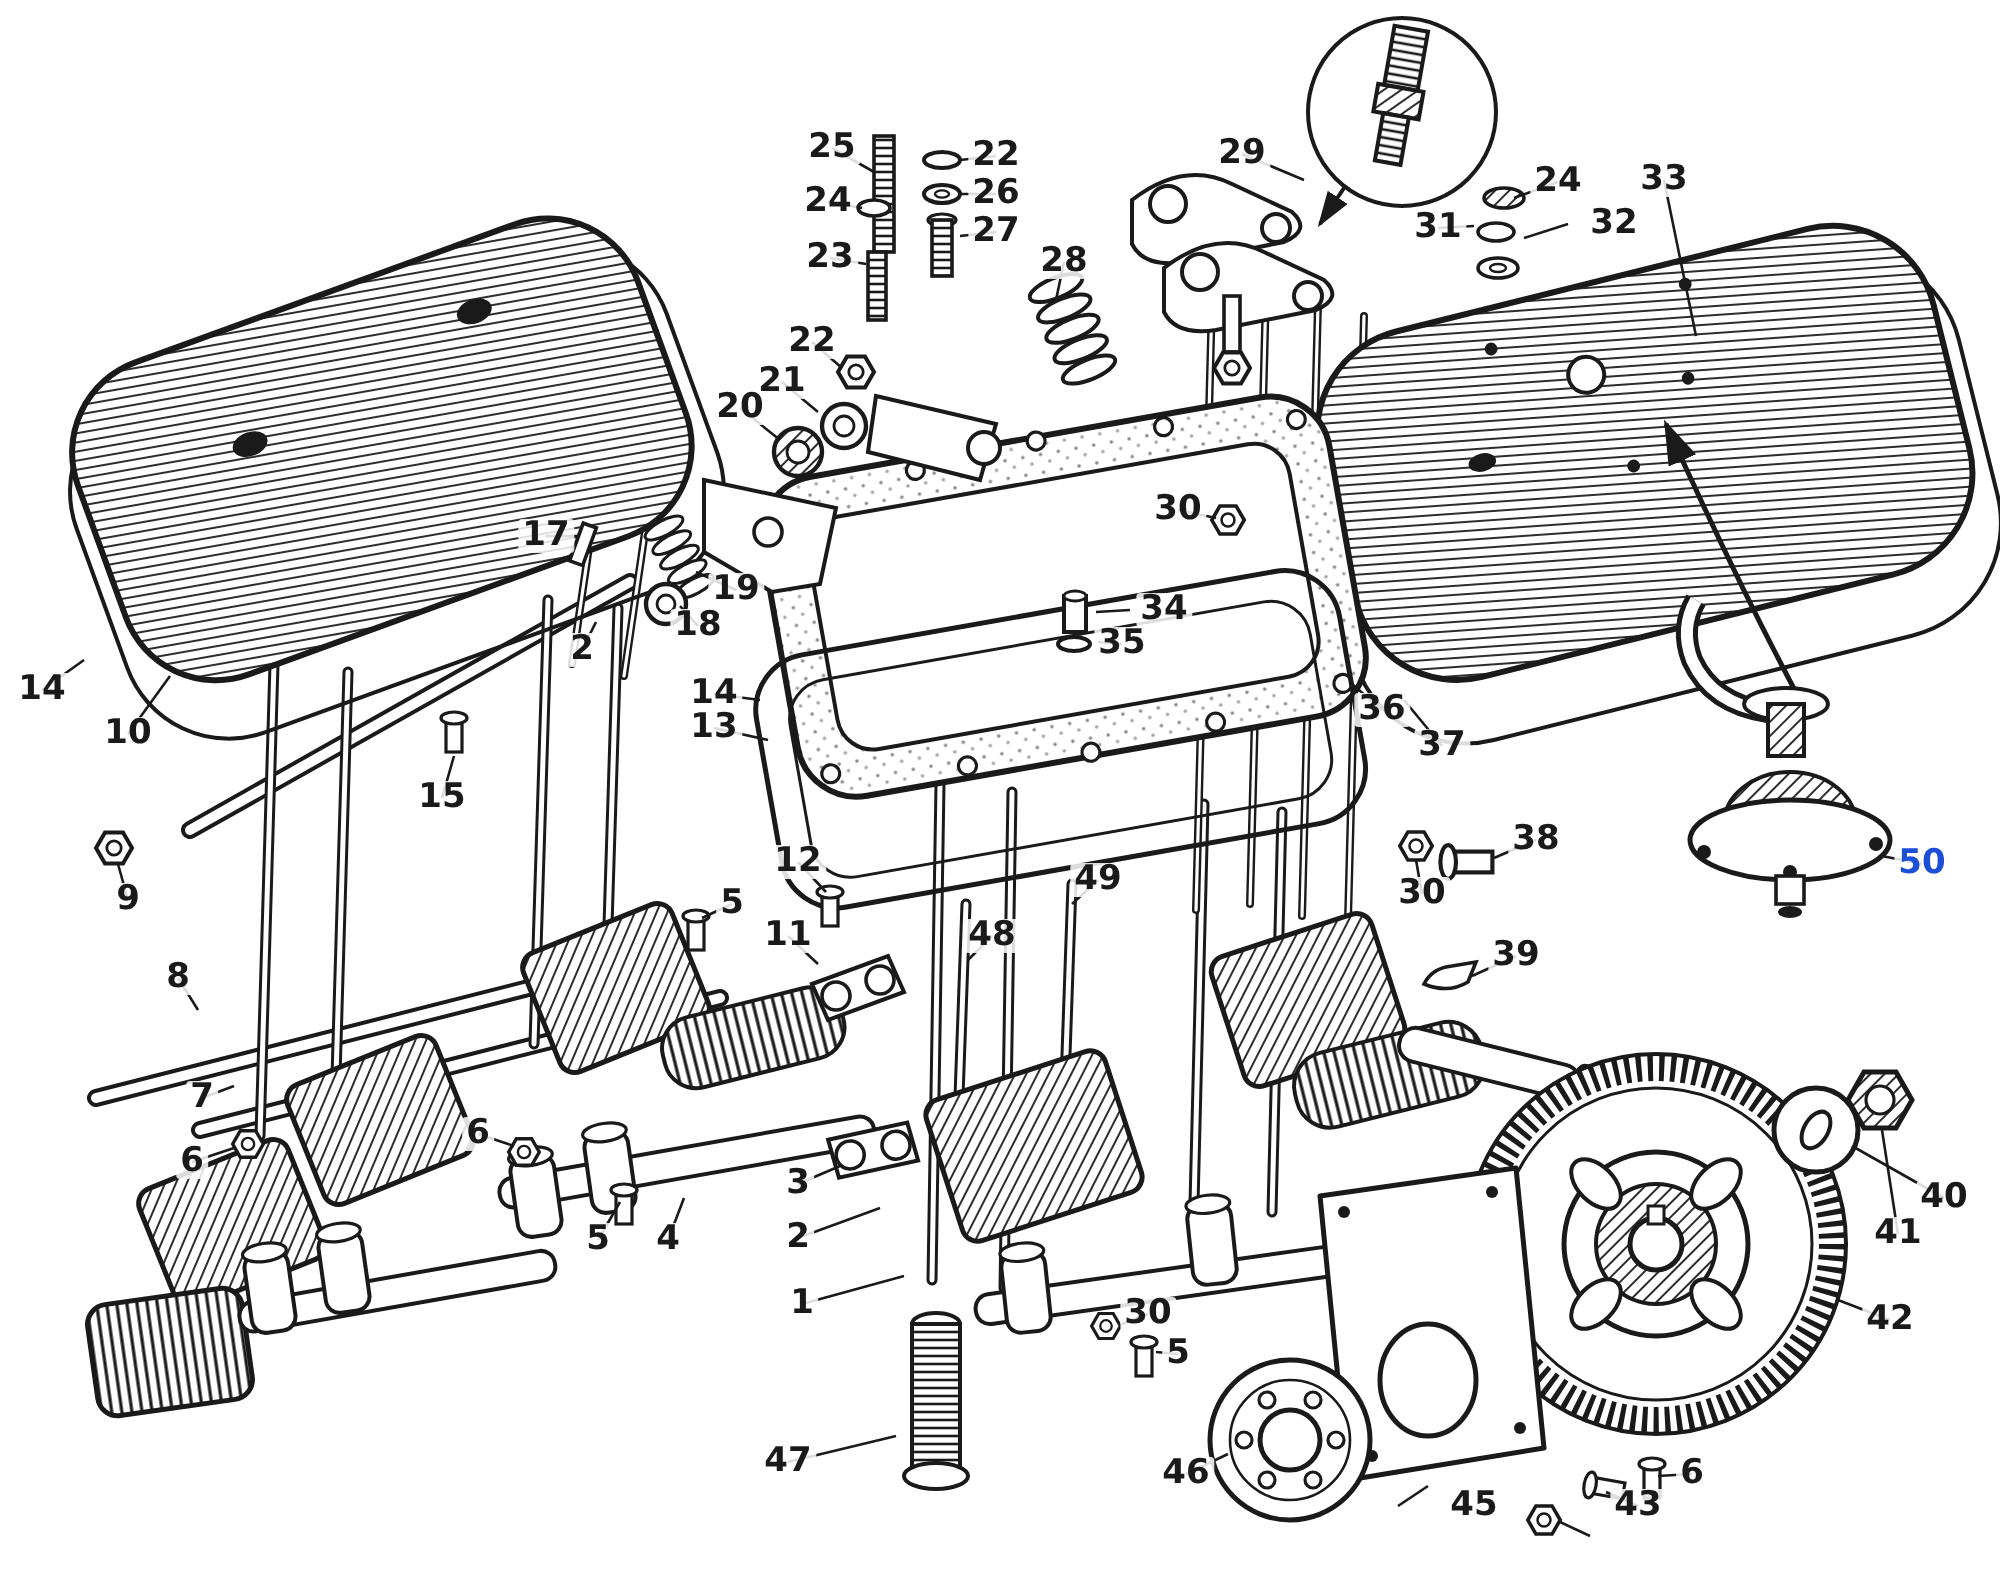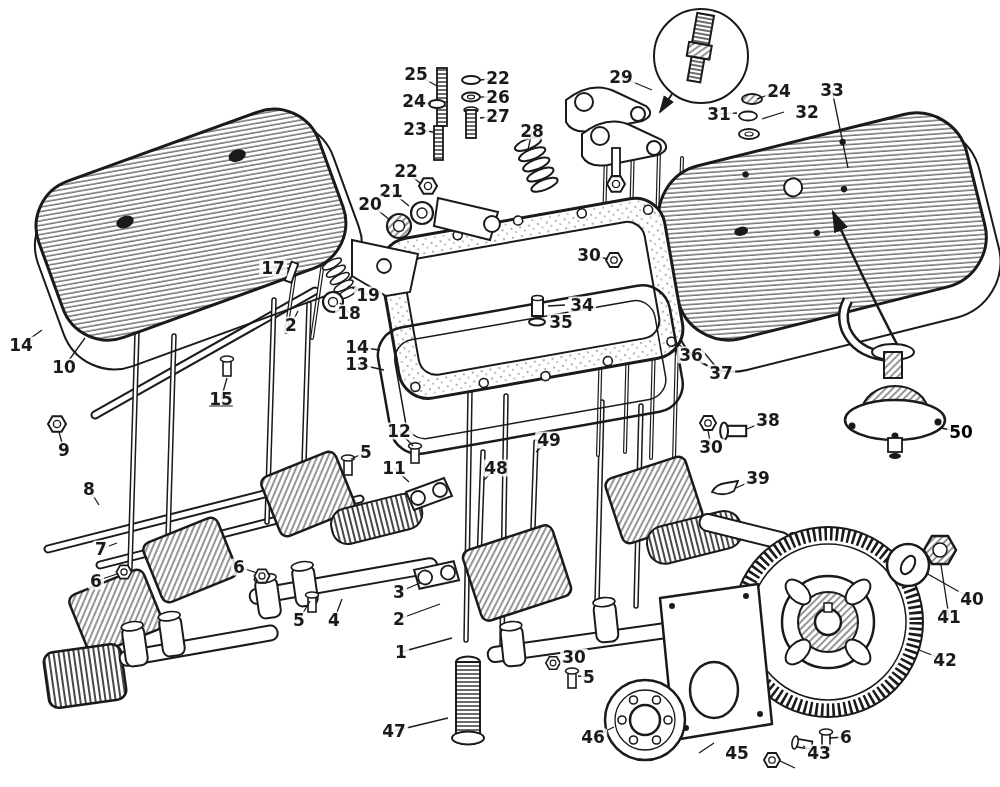--- a/index.html
+++ b/index.html
@@ -447,25 +447,25 @@
     <div class="callout" style="left: 349px; top: 313px; color: rgb(26, 26, 26);">18</div>
     <div class="callout" style="left: 291px; top: 325px; color: rgb(26, 26, 26);">2</div>
     <div class="callout" style="left: 565px; top: 305px; color: rgb(26, 26, 26); margin-left: 17px;">34</div>
     <div class="callout" style="left: 561px; top: 322px; color: rgb(26, 26, 26);">35</div>
     <div class="callout" style="left: 21px; top: 345px; color: rgb(26, 26, 26);">14</div>
     <div class="callout" style="left: 64px; top: 367px; color: rgb(26, 26, 26);">10</div>
     <div class="callout" style="left: 357px; top: 347px; color: rgb(26, 26, 26);">14</div>
     <div class="callout" style="left: 357px; top: 364px; color: rgb(26, 26, 26);">13</div>
     <div class="callout" style="left: 691px; top: 355px; color: rgb(26, 26, 26);">36</div>
     <div class="callout" style="left: 721px; top: 373px; color: rgb(26, 26, 26);">37</div>
-    <div class="callout" style="left: 221px; top: 399px; color: rgb(26, 26, 26); text-decoration: underline;">15</div>
+    <div class="callout" style="left: 221px; top: 399px; color: rgb(26, 26, 26);">15</div>
     <div class="callout" style="left: 64px; top: 450px; color: rgb(26, 26, 26);">9</div>
     <div class="callout" style="left: 768px; top: 420px; color: rgb(26, 26, 26);">38</div>
     <div class="callout" style="left: 711px; top: 447px; color: rgb(26, 26, 26);">30</div>
-    <div class="callout" style="left: 961px; top: 432px; color: #000000; text-align: center;">50</div>
+    <div class="callout" style="left: 961px; top: 432px; color: #1d4ed8; text-align: center;">50</div>
     <div class="callout" style="left: 399px; top: 431px; color: rgb(26, 26, 26);">12</div>
     <div class="callout" style="left: 366px; top: 452px; color: rgb(26, 26, 26);">5</div>
     <div class="callout" style="left: 549px; top: 440px; color: rgb(26, 26, 26);">49</div>
     <div class="callout" style="left: 394px; top: 468px; color: rgb(26, 26, 26);">11</div>
     <div class="callout" style="left: 496px; top: 468px; color: rgb(26, 26, 26);">48</div>
     <div class="callout" style="left: 758px; top: 478px; color: rgb(26, 26, 26);">39</div>
     <div class="callout" style="left: 89px; top: 489px; color: rgb(26, 26, 26);">8</div>
     <div class="callout" style="left: 101px; top: 549px; color: rgb(26, 26, 26);">7</div>
     <div class="callout" style="left: 96px; top: 581px; color: rgb(26, 26, 26);">6</div>
     <div class="callout" style="left: 239px; top: 567px; color: rgb(26, 26, 26);">6</div>

